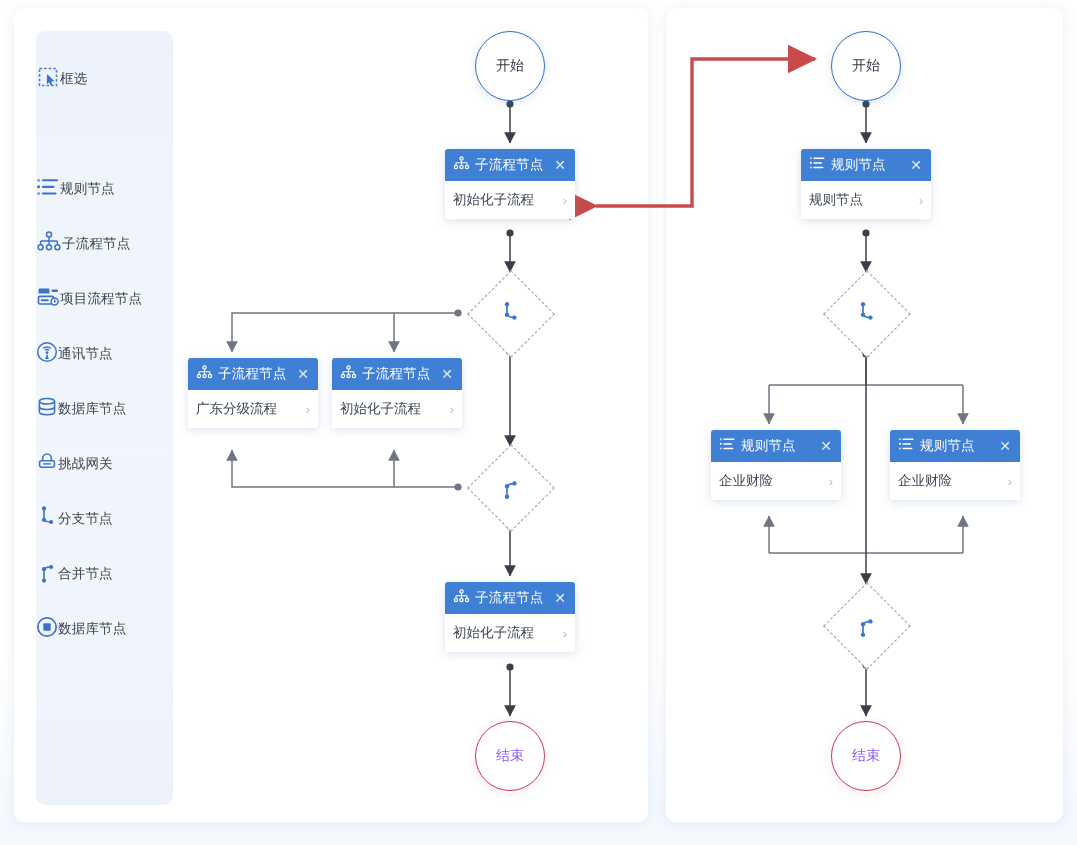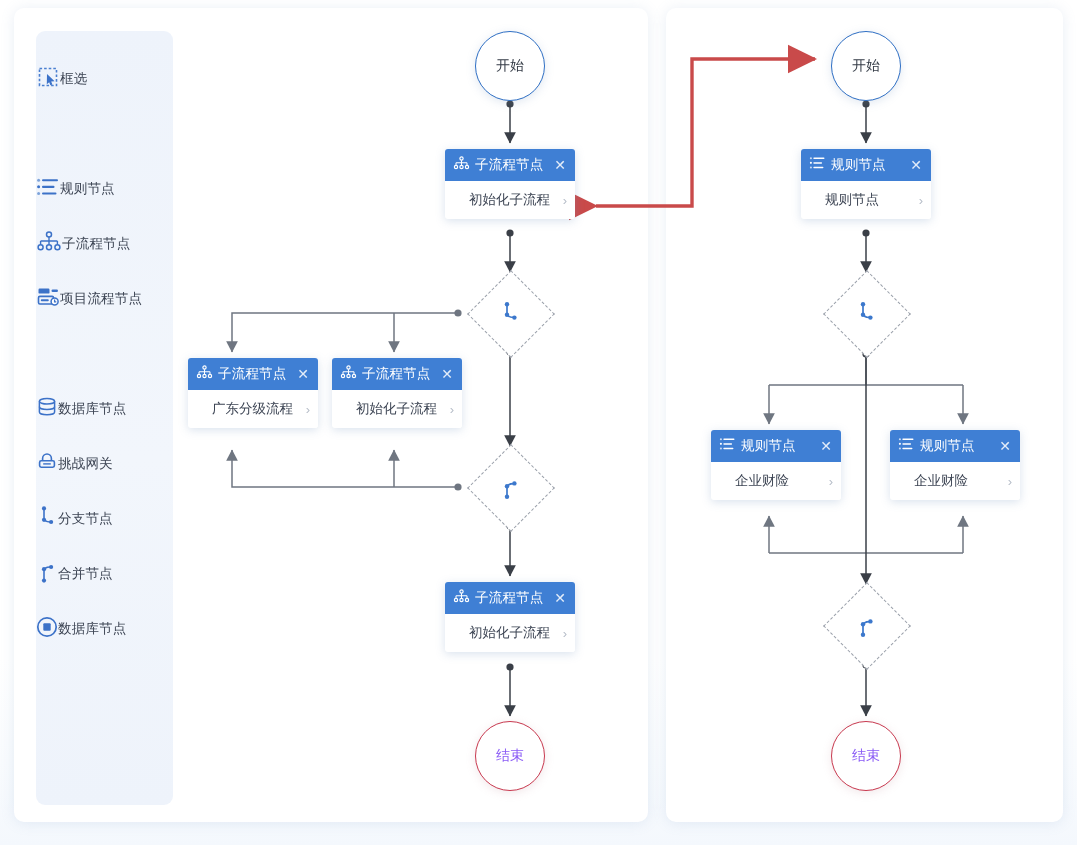--- a/index.html
+++ b/index.html
@@ -56,21 +56,20 @@
   }
   .card .hdr .htxt{
     color:#ffffff;font-size:13.5px;flex:1;white-space:nowrap;letter-spacing:.2px;
   }
   .card .hdr .hclose{
     color:#e4edf9;font-size:14px;line-height:1;cursor:pointer;padding:0 1px;
   }
   .card .body{
     height:38px;display:flex;align-items:center;padding:0 8px;
     background:#fff;
-    margin-left:16px;
   }
   .card .body .btxt{font-size:13.5px;color:#3c4453;flex:1;white-space:nowrap;}
   .card .body .bchev{color:#b6bdc8;font-size:13px;font-weight:300;}
 
   
   .circ{
     position:absolute;width:70px;height:70px;border-radius:50%;
     display:flex;align-items:center;justify-content:center;
     background:#ffffff;font-size:14px;box-sizing:border-box;
     cursor:pointer;
@@ -144,20 +143,32 @@
             <rect x="15.5" y="3.6" width="6.5" height="2.4" rx="1.2" fill="#3c72c8"></rect>
             <rect x="2.5" y="10.4" width="15" height="7.6" rx="1.4" fill="none" stroke="#3c72c8" stroke-width="1.6"></rect>
             <rect x="4.8" y="13.3" width="8" height="1.9" rx=".9" fill="#3c72c8"></rect>
             <circle cx="18.6" cy="15.6" r="3.5" fill="#fff" stroke="#3c72c8" stroke-width="1.5"></circle>
             <path d="M18.6 13.6 v2.2 h1.7" fill="none" stroke="#3c72c8" stroke-width="1.3"></path>
           </svg>
         </span>
         <span class="tlabel">项目流程节点</span>
       </div>
 
+      <div class="tool" style="top:308px">
+        <span class="ticon">
+          <svg width="22" height="22" viewBox="0 0 22 22">
+            <circle cx="11" cy="11" r="9.3" fill="none" stroke="#3c72c8" stroke-width="1.5"></circle>
+            <path d="M7.4 7.6 a5 5 0 0 1 7.2 0" fill="none" stroke="#3c72c8" stroke-width="1.4"></path>
+            <path d="M9 9.4 a2.7 2.7 0 0 1 4 0" fill="none" stroke="#3c72c8" stroke-width="1.4"></path>
+            <circle cx="11" cy="11.6" r="1.4" fill="#3c72c8"></circle>
+            <path d="M11 12.6 L9.2 18 h3.6 Z" fill="#3c72c8"></path>
+          </svg>
+        </span>
+        <span class="tlabel">通讯节点</span>
+      </div>
 
       <div class="tool" style="top:363px">
         <span class="ticon">
           <svg width="22" height="22" viewBox="0 0 22 22">
             <ellipse cx="11" cy="5.3" rx="7.6" ry="2.8" fill="none" stroke="#3c72c8" stroke-width="1.5"></ellipse>
             <path d="M3.4 5.3 v5.4 c0 1.55 3.4 2.8 7.6 2.8 s7.6 -1.25 7.6 -2.8 V5.3" fill="none" stroke="#3c72c8" stroke-width="1.5"></path>
             <path d="M3.4 10.7 v5.3 c0 1.55 3.4 2.8 7.6 2.8 s7.6 -1.25 7.6 -2.8 v-5.3" fill="none" stroke="#3c72c8" stroke-width="1.5"></path>
           </svg>
         </span>
         <span class="tlabel">数据库节点</span>

